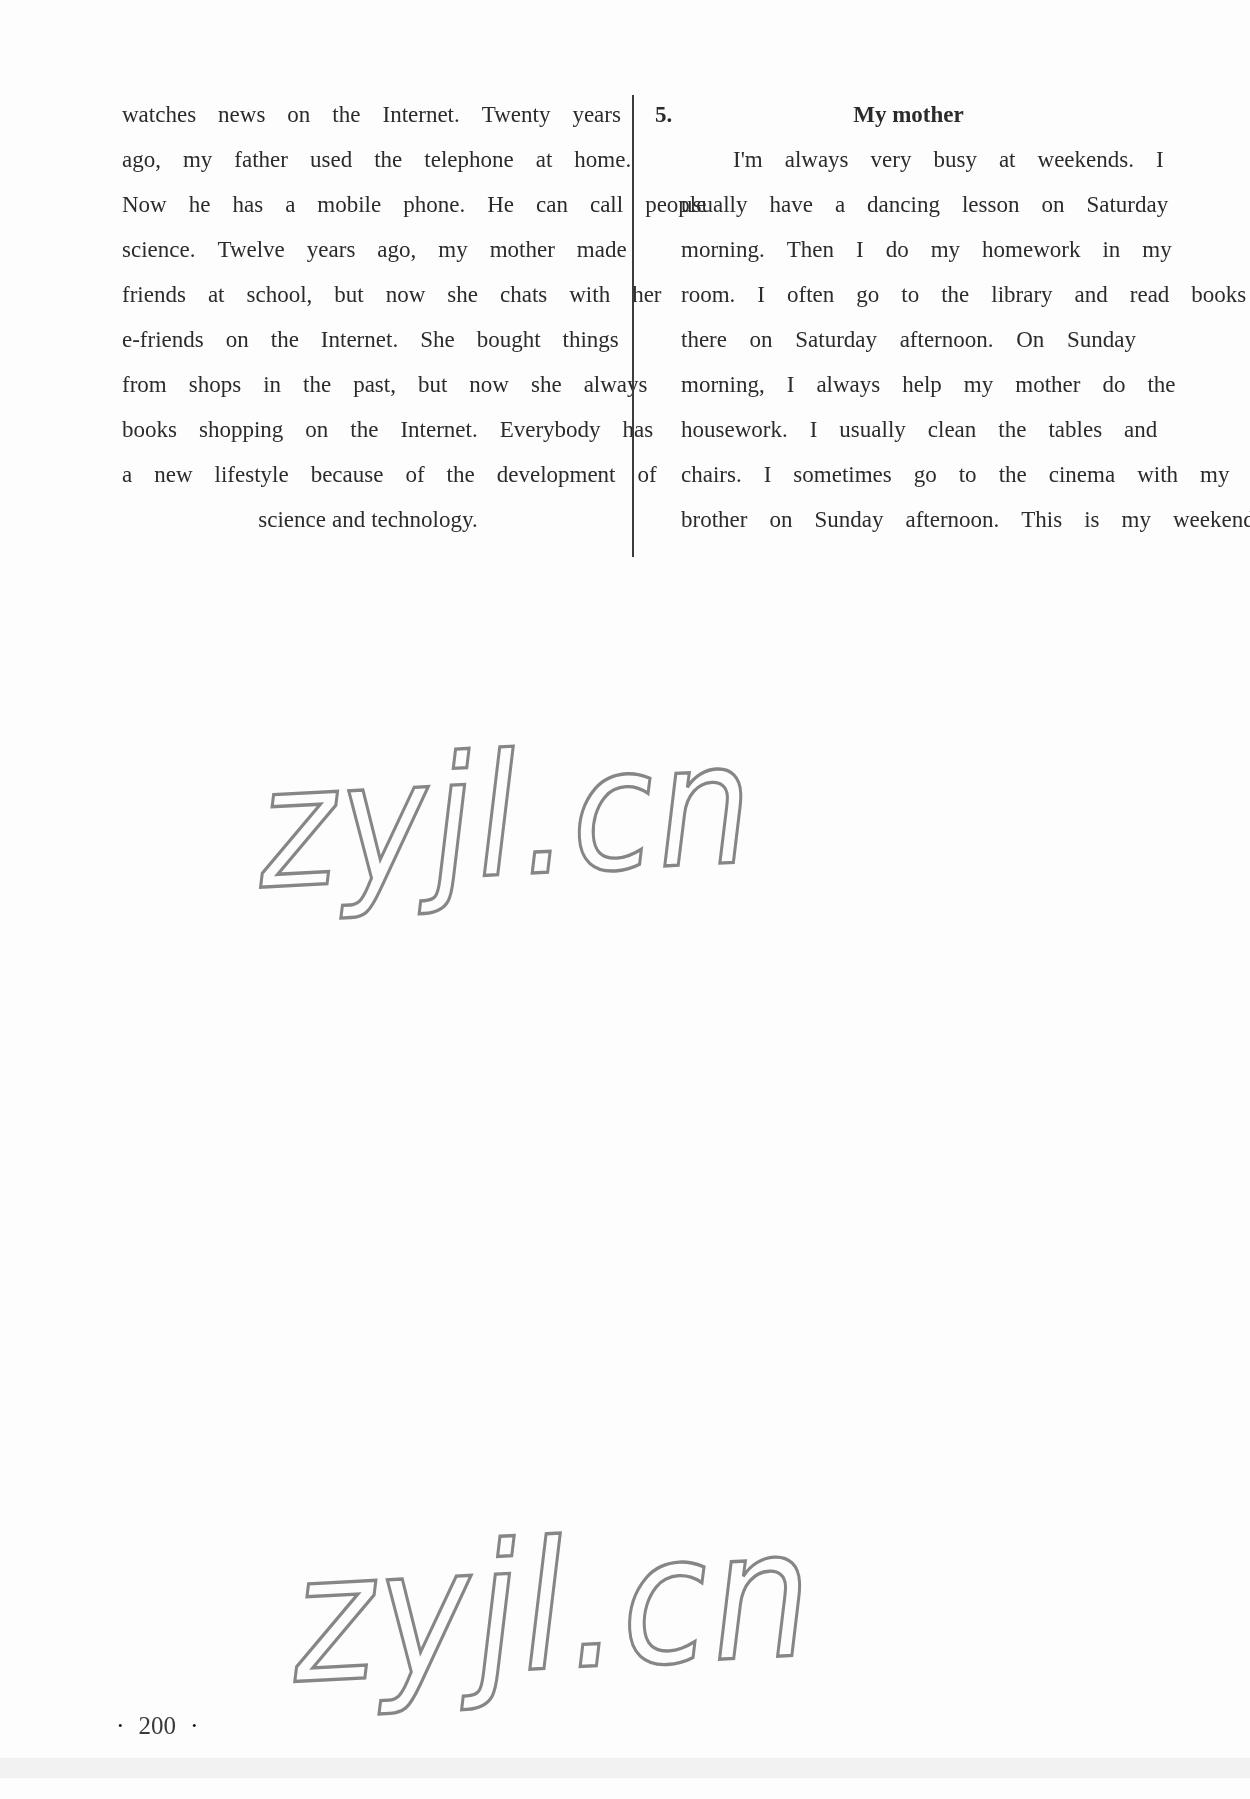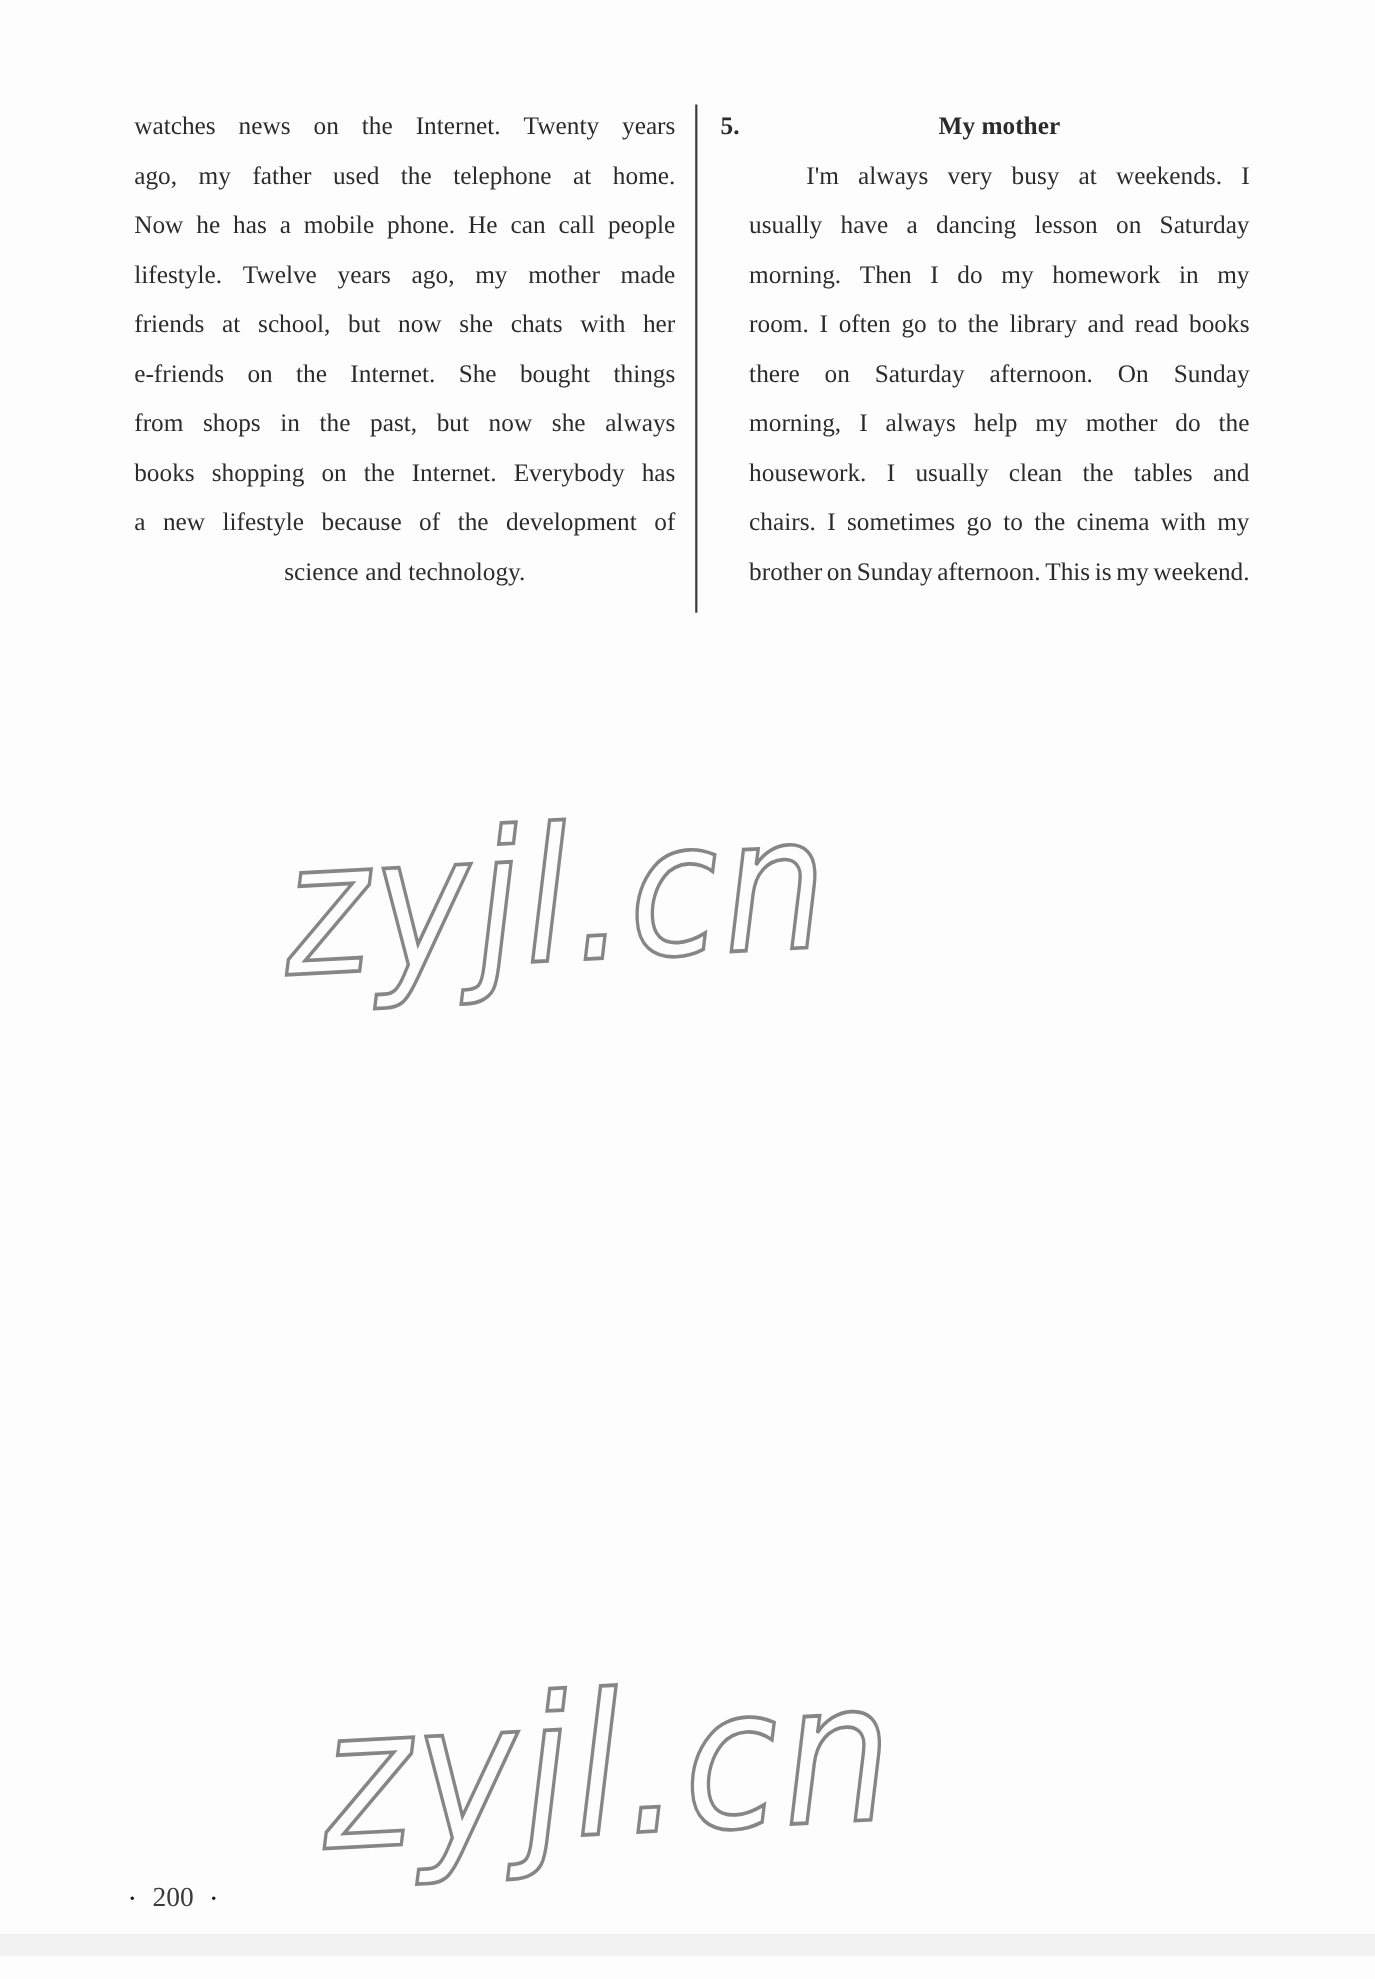--- a/index.html
+++ b/index.html
@@ -14,21 +14,21 @@
   .page { position:absolute; inset:0; }
 
   
   .column { position:absolute; font-size:23px; line-height:45px; }
   .col-left  { left:122px; top:92px;  width:492px; }
   .col-right { left:681px; top:92px;  width:455px; }
 
   .tline {
     display:flex;
     justify-content:space-between;
-    gap:1px;
+    gap:22px;
     height:45px;
     align-items:baseline;
     white-space:nowrap;
   }
   .tline.nojust { justify-content:center; gap:6px; }
   .tline.indent { padding-left:52px; }
 
   .trow { position:relative; height:45px; text-align:center; font-weight:bold; }
   .trow .num { position:absolute; left:-26px; top:0; font-weight:bold; }
 
@@ -106,21 +106,21 @@
         <span>has</span>
         <span>a</span>
         <span>mobile</span>
         <span>phone.</span>
         <span>He</span>
         <span>can</span>
         <span>call</span>
         <span>people</span>
       </div>
     <div class="tline">
-        <span>lifestyle.</span>
+        <span>science.</span>
         <span>Twelve</span>
         <span>years</span>
         <span>ago,</span>
         <span>my</span>
         <span>mother</span>
         <span>made</span>
       </div>
     <div class="tline">
         <span>friends</span>
         <span>at</span>

